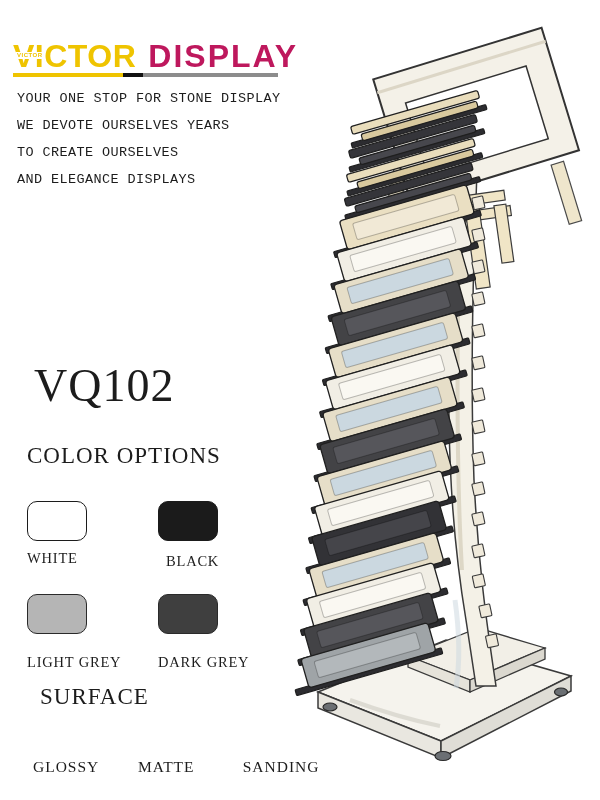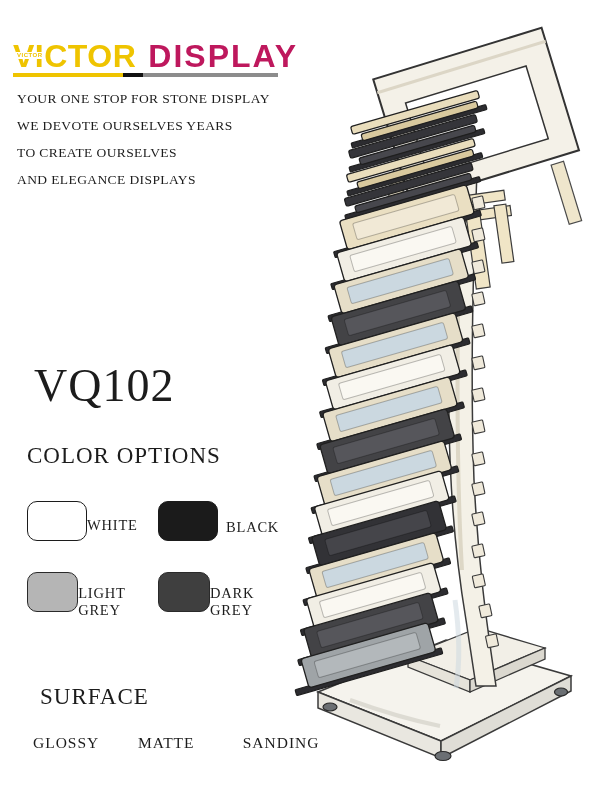--- a/index.html
+++ b/index.html
@@ -15,40 +15,40 @@
   .logo-underline{display:flex;margin-top:1px;height:4px;width:265px;}
   .logo-underline span{display:block;height:4px;}
   .u-yellow{width:110px;}
   .u-black{width:20px;}
   .u-gray{width:135px;}
   .logo-mark{position:absolute;left:3px;top:12px;background:#ffffff;font-size:6px;
              font-weight:bold;letter-spacing:0.5px;padding:0 1px;line-height:7px;}
 
   
   .tagline{position:absolute;left:17px;top:92px;z-index:2;}
-  .tagline p{margin:0 0 13px 0;font-size:13.5px;line-height:14px;letter-spacing:0.4px;}
+  .tagline p{margin:0 0 13px 0;font-size:13.5px;line-height:14px;letter-spacing:0.4px;font-family:Liberation Mono, monospace;}
 
   
   .model{position:absolute;left:26px;top:351px;z-index:2;margin:8px;font-size:46px;
          font-weight:normal;letter-spacing:1px;}
   .colors{position:absolute;left:27px;top:443px;z-index:2;}
   .colors h2{margin:0;font-size:23px;font-weight:normal;letter-spacing:1px;}
   .swatch-grid{margin-top:32px;display:grid;grid-template-columns:131px 131px;row-gap:24px;}
-  .swatch-cell{display:flex;flex-direction:row;align-items:center;}
+  .swatch-cell{display:flex;flex-direction:column;align-items:flex-start;}
   .swatch{width:60px;height:40px;border-radius:10px;border:1.5px solid #1c1c1c;box-sizing:border-box;}
   .swatch-label{margin-top:9px;font-size:14.5px;letter-spacing:0.8px;}
   .cell-black .swatch,.cell-darkgrey .swatch{margin-left:0;}
   .cell-black .swatch-label{margin-left:8px;margin-top:12px;}
   .cell-darkgrey .swatch-label{margin-top:20px;}
   .cell-lightgrey .swatch-label{margin-top:20px;}
 
   
   .surface{position:absolute;left:33px;top:677px;z-index:2;}
   .surface h2{margin:7px;font-size:23px;font-weight:normal;letter-spacing:1px;}
-  .surface-row{margin-top:24px;font-size:15.5px;letter-spacing:1px;white-space:nowrap;}
+  .surface-row{margin-top:48px;font-size:15.5px;letter-spacing:1px;white-space:nowrap;}
   .surface-row span{display:inline-block;}
   .surface-opt-0,.surface-opt-1{width:100px;}
 </style>
 </head>
 <body>
 
 <div class="page">
 
   <svg class="illustration" viewBox="0 0 600 800" xmlns="http://www.w3.org/2000/svg" aria-hidden="true">
 

